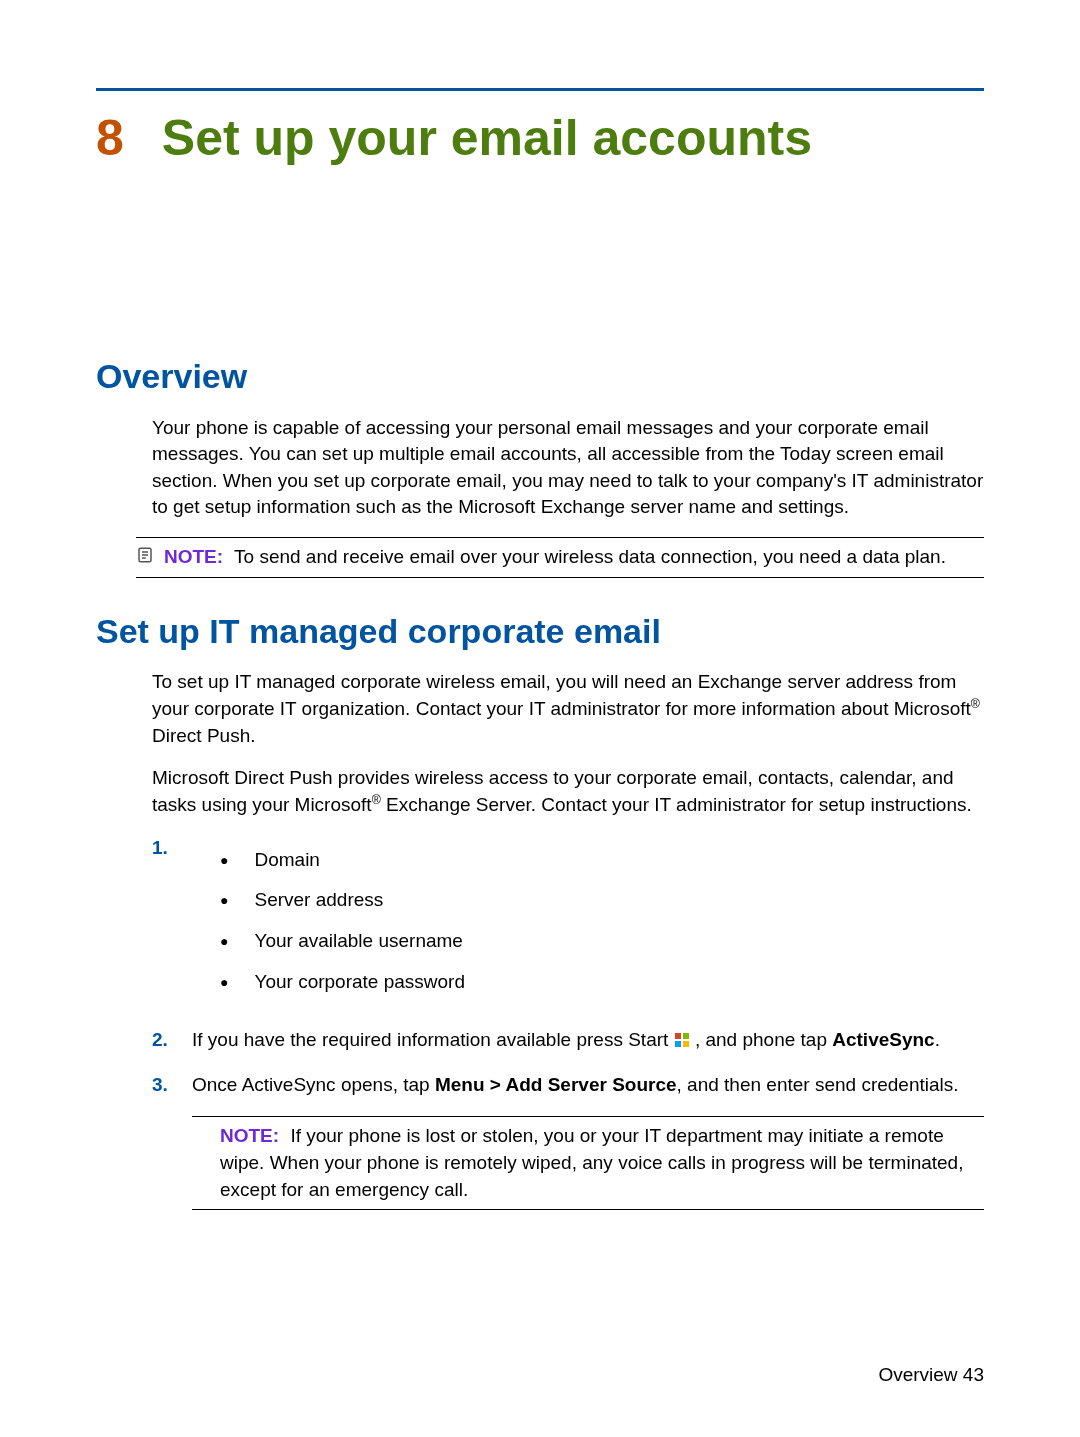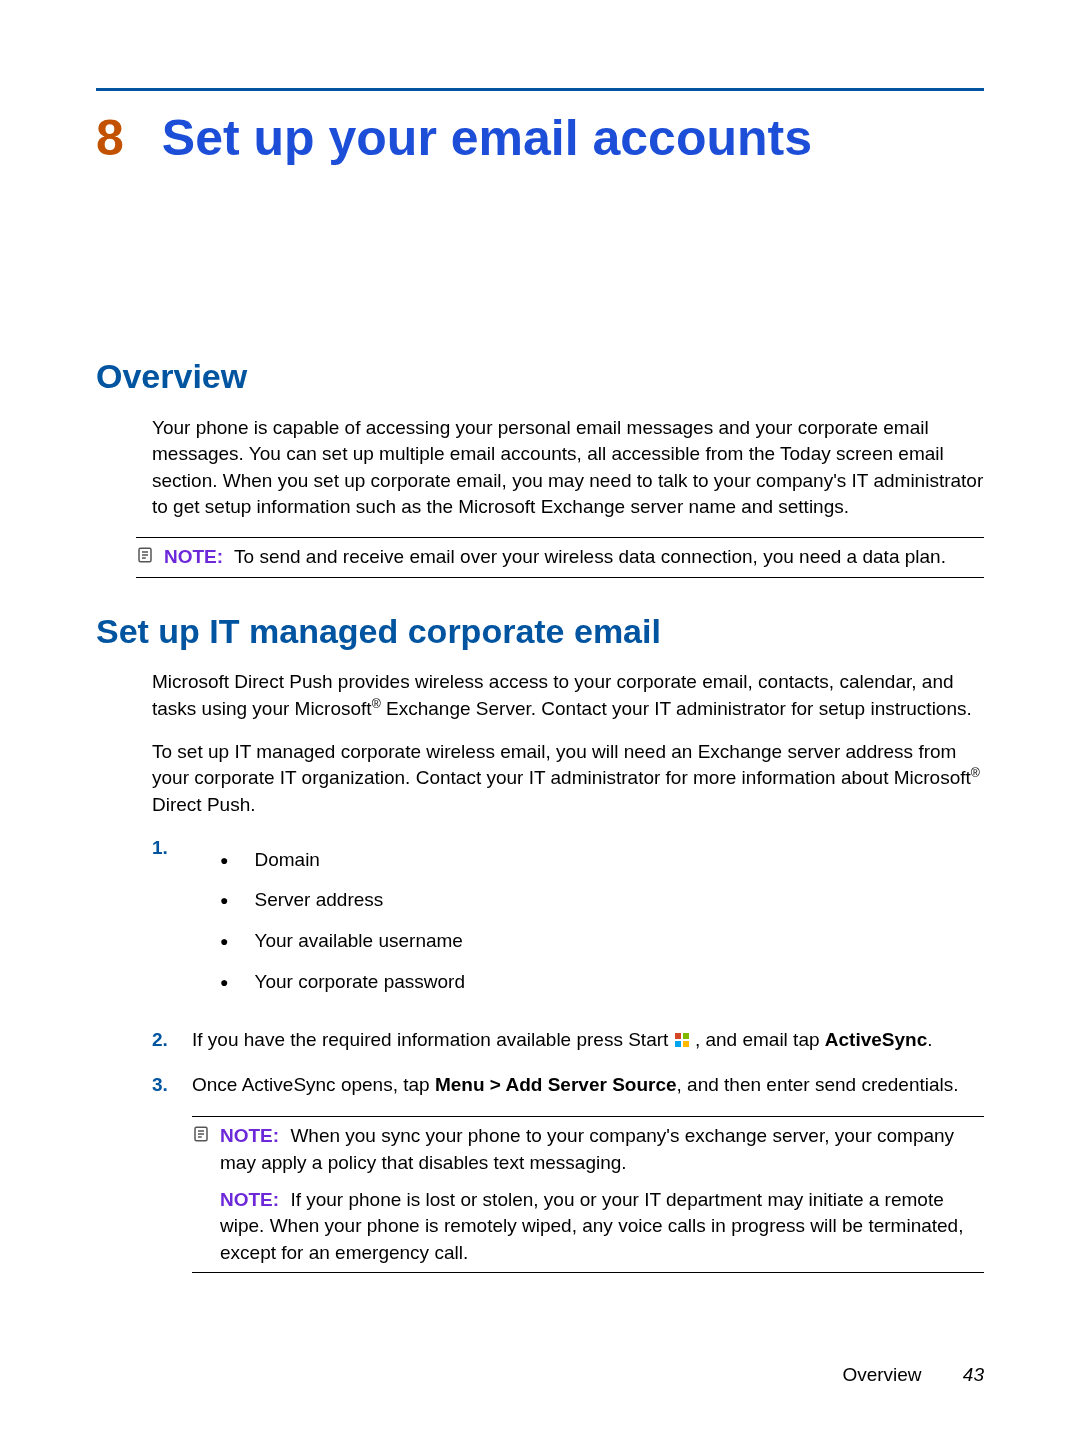--- a/index.html
+++ b/index.html
@@ -29,21 +29,21 @@
     margin-bottom: 180px;
   }
   .chapter-number {
     color: #c25200;
     font-weight: bold;
     font-size: 50px;
     font-family: Arial, Helvetica, sans-serif;
     font-stretch: normal;
   }
   .chapter-title {
-    color: #1d4ed8;
+    color: #4d7c0f;
     font-weight: bold;
     font-size: 50px;
     font-family: Arial, Helvetica, sans-serif;
     font-stretch: normal;
   }
   .section-head {
     color: #0054a0;
     font-weight: bold;
     font-size: 34px;
     margin-top: 30px;
@@ -123,22 +123,20 @@
   }
   .callout-row:last-child { margin-bottom: 0; justify-content: flex-end; }
   .bold { font-weight: bold; }
   .footer {
     position: absolute;
     right: 96px;
     bottom: 48px;
     font-size: 19px;
   }
   .footer-pageno {
-    margin-left: 36px;
-    font-style: italic;
   }
   .start-icon {
     display: inline-block;
     width: 16px;
     height: 16px;
     vertical-align: -2px;
   }
   .start-icon svg { width: 16px; height: 16px; display: block; }
   sup { font-size: 0.65em; }
 </style>
@@ -170,24 +168,24 @@
     <span>
       <span class="note-label">NOTE:</span>
       <span>To send and receive email over your wireless data connection, you need a data plan.</span>
     </span>
   </div>
 
   <div class="section-head">Set up IT managed corporate email</div>
 
   <div class="body-block">
     <p class="para">
-      <span>Microsoft Direct Push provides wireless access to your corporate email, contacts, calendar, and tasks using your Microsoft</span><sup>®</sup><span> Exchange Server. Contact your IT administrator for setup instructions.</span>
+      <span>To set up IT managed corporate wireless email, you will need an Exchange server address from your corporate IT organization. Contact your IT administrator for more information about Microsoft</span><sup>®</sup><span> Direct Push.</span>
     </p>
     <p class="para">
-      <span>To set up IT managed corporate wireless email, you will need an Exchange server address from your corporate IT organization. Contact your IT administrator for more information about Microsoft</span><sup>®</sup><span> Direct Push.</span>
+      <span>Microsoft Direct Push provides wireless access to your corporate email, contacts, calendar, and tasks using your Microsoft</span><sup>®</sup><span> Exchange Server. Contact your IT administrator for setup instructions.</span>
     </p>
 
     <ol class="num-list">
 
       <li class="num-item">
         <span class="num">1.</span>
         <div>
           <ul class="bullet-list">
             <li class="bullet-item">
                 <span class="bullet-dot">●</span>
@@ -214,46 +212,34 @@
         <div>
           <span>If you have the required information available press Start </span>
           <span class="start-icon">
             <svg viewBox="0 0 16 16">
                 <rect x="1" y="1" width="6" height="6" fill="#d24726"></rect>
                 <rect x="9" y="1" width="6" height="6" fill="#7fba00"></rect>
                 <rect x="1" y="9" width="6" height="6" fill="#00a4ef"></rect>
                 <rect x="9" y="9" width="6" height="6" fill="#ffb900"></rect>
               </svg>
           </span>
-          <span>, and email tap </span><span class="bold">ActiveSync</span><span>.</span>
+          <span>, and phone tap </span><span class="bold">ActiveSync</span><span>.</span>
         </div>
       </li>
 
       <li class="num-item">
         <span class="num">3.</span>
         <div>
           <span>Once ActiveSync opens, tap </span><span class="bold">Menu &gt; Add Server Source</span><span>, and then enter send credentials.</span>
         </div>
       </li>
 
     </ol>
 
     <div class="callout-nested">
-      <div class="callout-row">
-        <span class="note-icon">
-          <svg viewBox="0 0 24 24" fill="none" stroke="#555" stroke-width="2">
-              <rect x="4" y="3" width="16" height="18" rx="2"></rect>
-              <path d="M8 8h8M8 12h8M8 16h5"></path>
-            </svg>
-        </span>
-        <span>
-          <span class="note-label">NOTE:</span>
-          <span>When you sync your phone to your company's exchange server, your company may apply a policy that disables text messaging.</span>
-        </span>
-      </div>
       <div class="callout-row">
         <span class="note-icon"></span>
         <span>
           <span class="note-label">NOTE:</span>
           <span>If your phone is lost or stolen, you or your IT department may initiate a remote wipe. When your phone is remotely wiped, any voice calls in progress will be terminated, except for an emergency call.</span>
         </span>
       </div>
     </div>
 
   </div>

